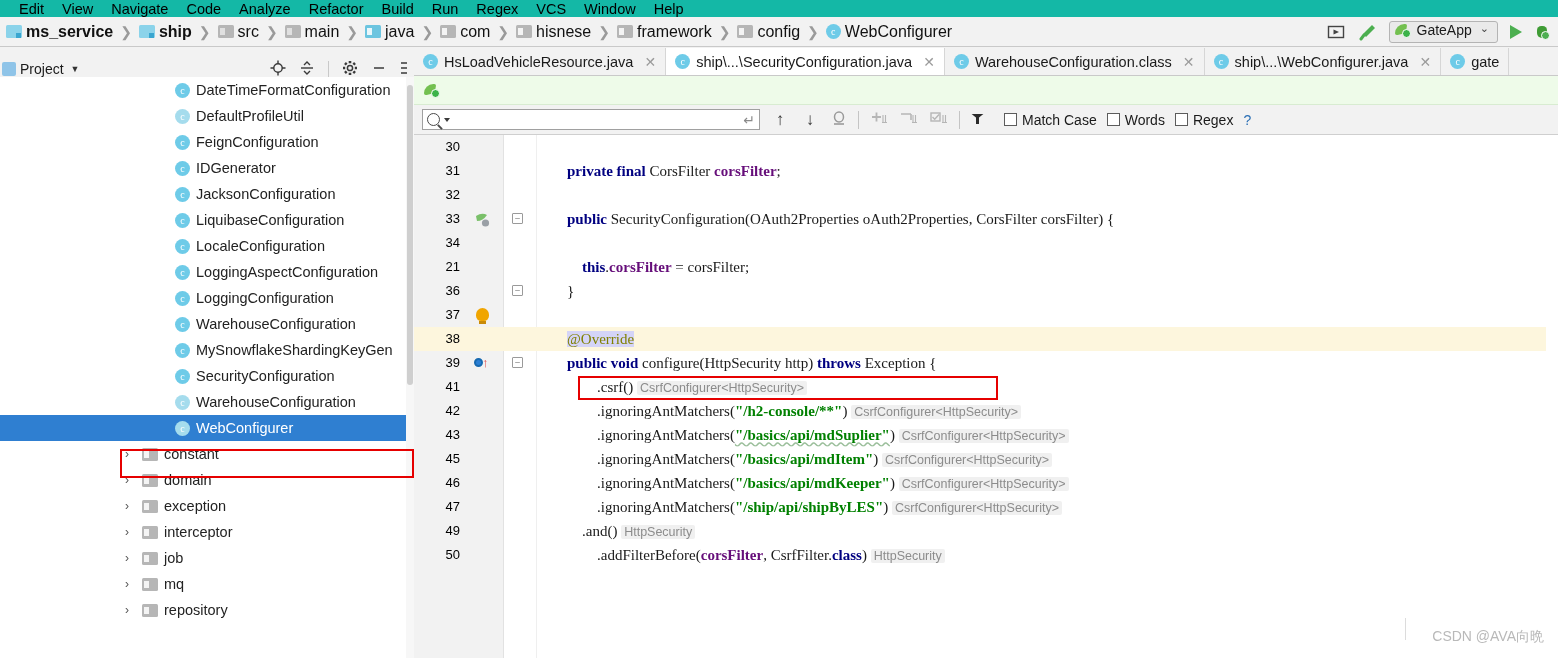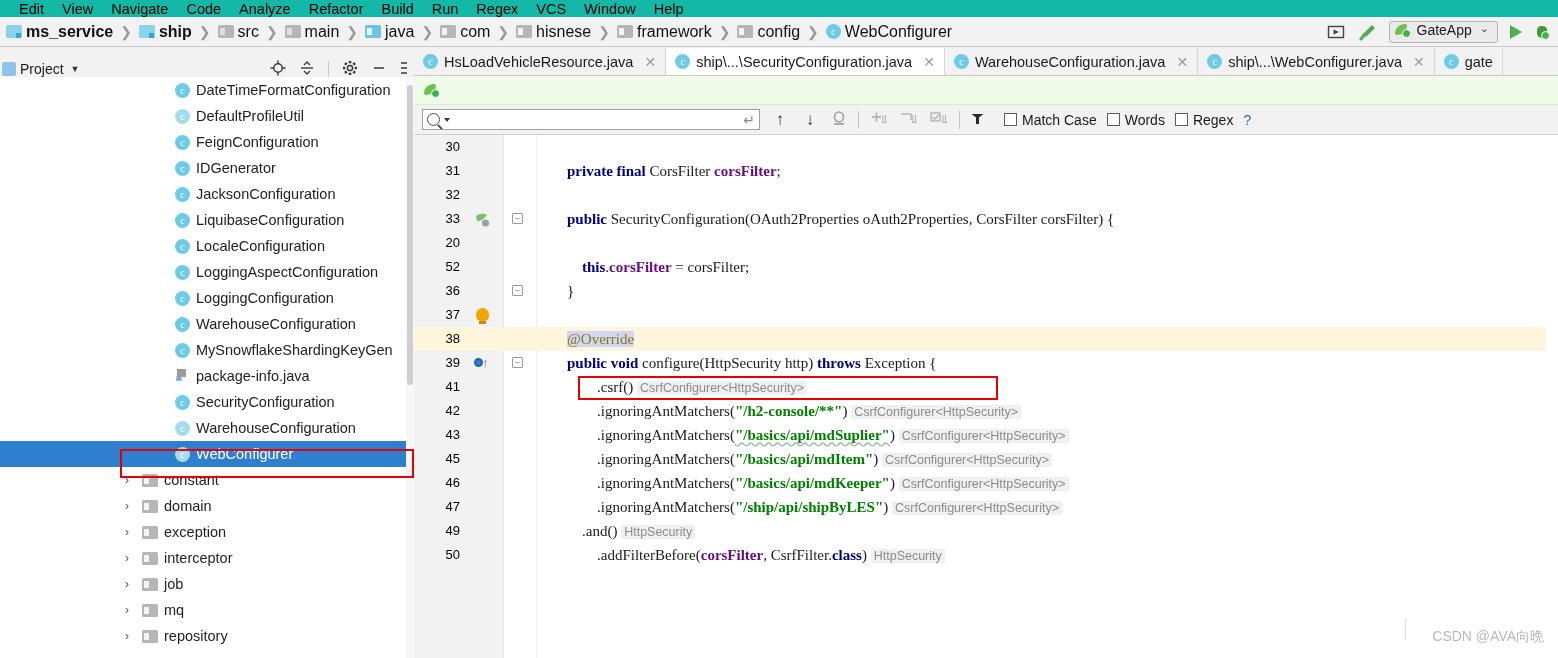--- a/index.html
+++ b/index.html
@@ -442,28 +442,20 @@
         </div>
         <div class="trow" style="padding-left: 175px;">
           <span class="ic ic-class">c</span>
           <span class="tname">WarehouseConfiguration</span>
         </div>
         <div class="trow" style="padding-left: 175px;">
           <span class="ic ic-class">c</span>
           <span class="tname">MySnowflakeShardingKeyGen</span>
         </div>
         <div class="trow" style="padding-left: 175px;">
-          <span class="ic"><svg width="15" height="15" viewBox="0 0 15 15">
-              <rect x="2" y="2" width="9" height="8" fill="#9b9b9b"></rect>
-              <rect x="1" y="9" width="6" height="5" fill="#8fc4e8"></rect>
-              <text x="2.2" y="13.2" font-size="5" fill="#1a4f73" font-family="sans-serif">J</text>
-            </svg></span>
-          <span class="tname">package-info.java</span>
-        </div>
-        <div class="trow" style="padding-left: 175px;">
           <span class="ic ic-class">c</span>
           <span class="tname">SecurityConfiguration</span>
         </div>
         <div class="trow" style="padding-left: 175px;">
           <span class="ic ic-class pale">c</span>
           <span class="tname">WarehouseConfiguration</span>
         </div>
         <div class="trow selected" style="padding-left: 175px;">
           <span class="ic ic-class pale">c</span>
           <span class="tname">WebConfigurer</span>
@@ -517,21 +509,21 @@
           <span>HsLoadVehicleResource.java</span>
           <span class="x">✕</span>
         </div>
         <div class="tab active">
           <span class="ic ic-class">c</span>
           <span>ship\...\SecurityConfiguration.java</span>
           <span class="x">✕</span>
         </div>
         <div class="tab">
           <span class="ic ic-class">c</span>
-          <span>WarehouseConfiguration.java</span>
+          <span>WarehouseConfiguration.class</span>
           <span class="x">✕</span>
         </div>
         <div class="tab">
           <span class="ic ic-class">c</span>
           <span>ship\...\WebConfigurer.java</span>
           <span class="x">✕</span>
         </div>
         <div class="tab">
           <span class="ic ic-class">c</span>
           <span>gate</span>
@@ -601,22 +593,22 @@
       <div class="gutter"></div>
       <div class="fold-strip"></div>
       <div class="code-lines" id="code-rows">
           <div class="cline"><span class="lno">30</span><span class="ctext"></span></div>
           <div class="cline"><span class="lno">31</span><span class="ctext">        <span class="kw">private final</span> CorsFilter <span class="fld">corsFilter</span>;</span></div>
           <div class="cline"><span class="lno">32</span><span class="ctext"></span></div>
           <div class="cline"><span class="lno">33</span><span class="gut-run" style="top: 4px;"><svg width="16" height="16" viewBox="0 0 16 16">
                 <path d="M2 4 Q8 0 13 3 Q9 9 3 9 Z" fill="#7ac06a"></path>
                 <circle cx="11.5" cy="11" r="3.6" fill="#9aa0a6"></circle>
               </svg></span><span class="fold-mark" style="top: 6px;">−</span><span class="ctext">        <span class="kw">public</span> SecurityConfiguration(OAuth2Properties oAuth2Properties, CorsFilter corsFilter) {</span></div>
-          <div class="cline"><span class="lno">20</span></div>
-          <div class="cline"><span class="lno">52</span><span class="ctext">            <span class="kw">this</span>.<span class="fld">corsFilter</span> = corsFilter;</span></div>
+          <div class="cline"><span class="lno">34</span></div>
+          <div class="cline"><span class="lno">21</span><span class="ctext">            <span class="kw">this</span>.<span class="fld">corsFilter</span> = corsFilter;</span></div>
           <div class="cline"><span class="lno">36</span><span class="fold-mark" style="top: 6px;">−</span><span class="ctext">        }</span></div>
           <div class="cline"><span class="lno">37</span><span class="bulb" style="top: 5px;"></span><span class="ctext"></span></div>
           <div class="cline hl"><span class="lno">38</span><span class="ctext">        <span class="ann ann-sel">@Override</span></span></div>
           <div class="cline"><span class="lno">39</span><span class="gut-ov" style="top: 5px;"><span class="ov-dot"></span><span class="ov-arrow">↑</span></span><span class="fold-mark" style="top: 6px;">−</span><span class="ctext">        <span class="kw">public void</span> configure(HttpSecurity http) <span class="kw">throws</span> Exception {</span></div>
           <div class="cline"><span class="lno">41</span><span class="ctext">                .csrf() <span class="hint">CsrfConfigurer&lt;HttpSecurity&gt;</span></span></div>
           <div class="cline"><span class="lno">42</span><span class="ctext">                .ignoringAntMatchers(<span class="str">"/h2-console/**"</span>) <span class="hint">CsrfConfigurer&lt;HttpSecurity&gt;</span></span></div>
           <div class="cline"><span class="lno">43</span><span class="ctext">                .ignoringAntMatchers(<span class="str squiggle">"/basics/api/mdSuplier"</span>) <span class="hint">CsrfConfigurer&lt;HttpSecurity&gt;</span></span></div>
           <div class="cline"><span class="lno">45</span><span class="ctext">                .ignoringAntMatchers(<span class="str">"/basics/api/mdItem"</span>) <span class="hint">CsrfConfigurer&lt;HttpSecurity&gt;</span></span></div>
           <div class="cline"><span class="lno">46</span><span class="ctext">                .ignoringAntMatchers(<span class="str">"/basics/api/mdKeeper"</span>) <span class="hint">CsrfConfigurer&lt;HttpSecurity&gt;</span></span></div>
           <div class="cline"><span class="lno">47</span><span class="ctext">                .ignoringAntMatchers(<span class="str">"/ship/api/shipByLES"</span>) <span class="hint">CsrfConfigurer&lt;HttpSecurity&gt;</span></span></div>

